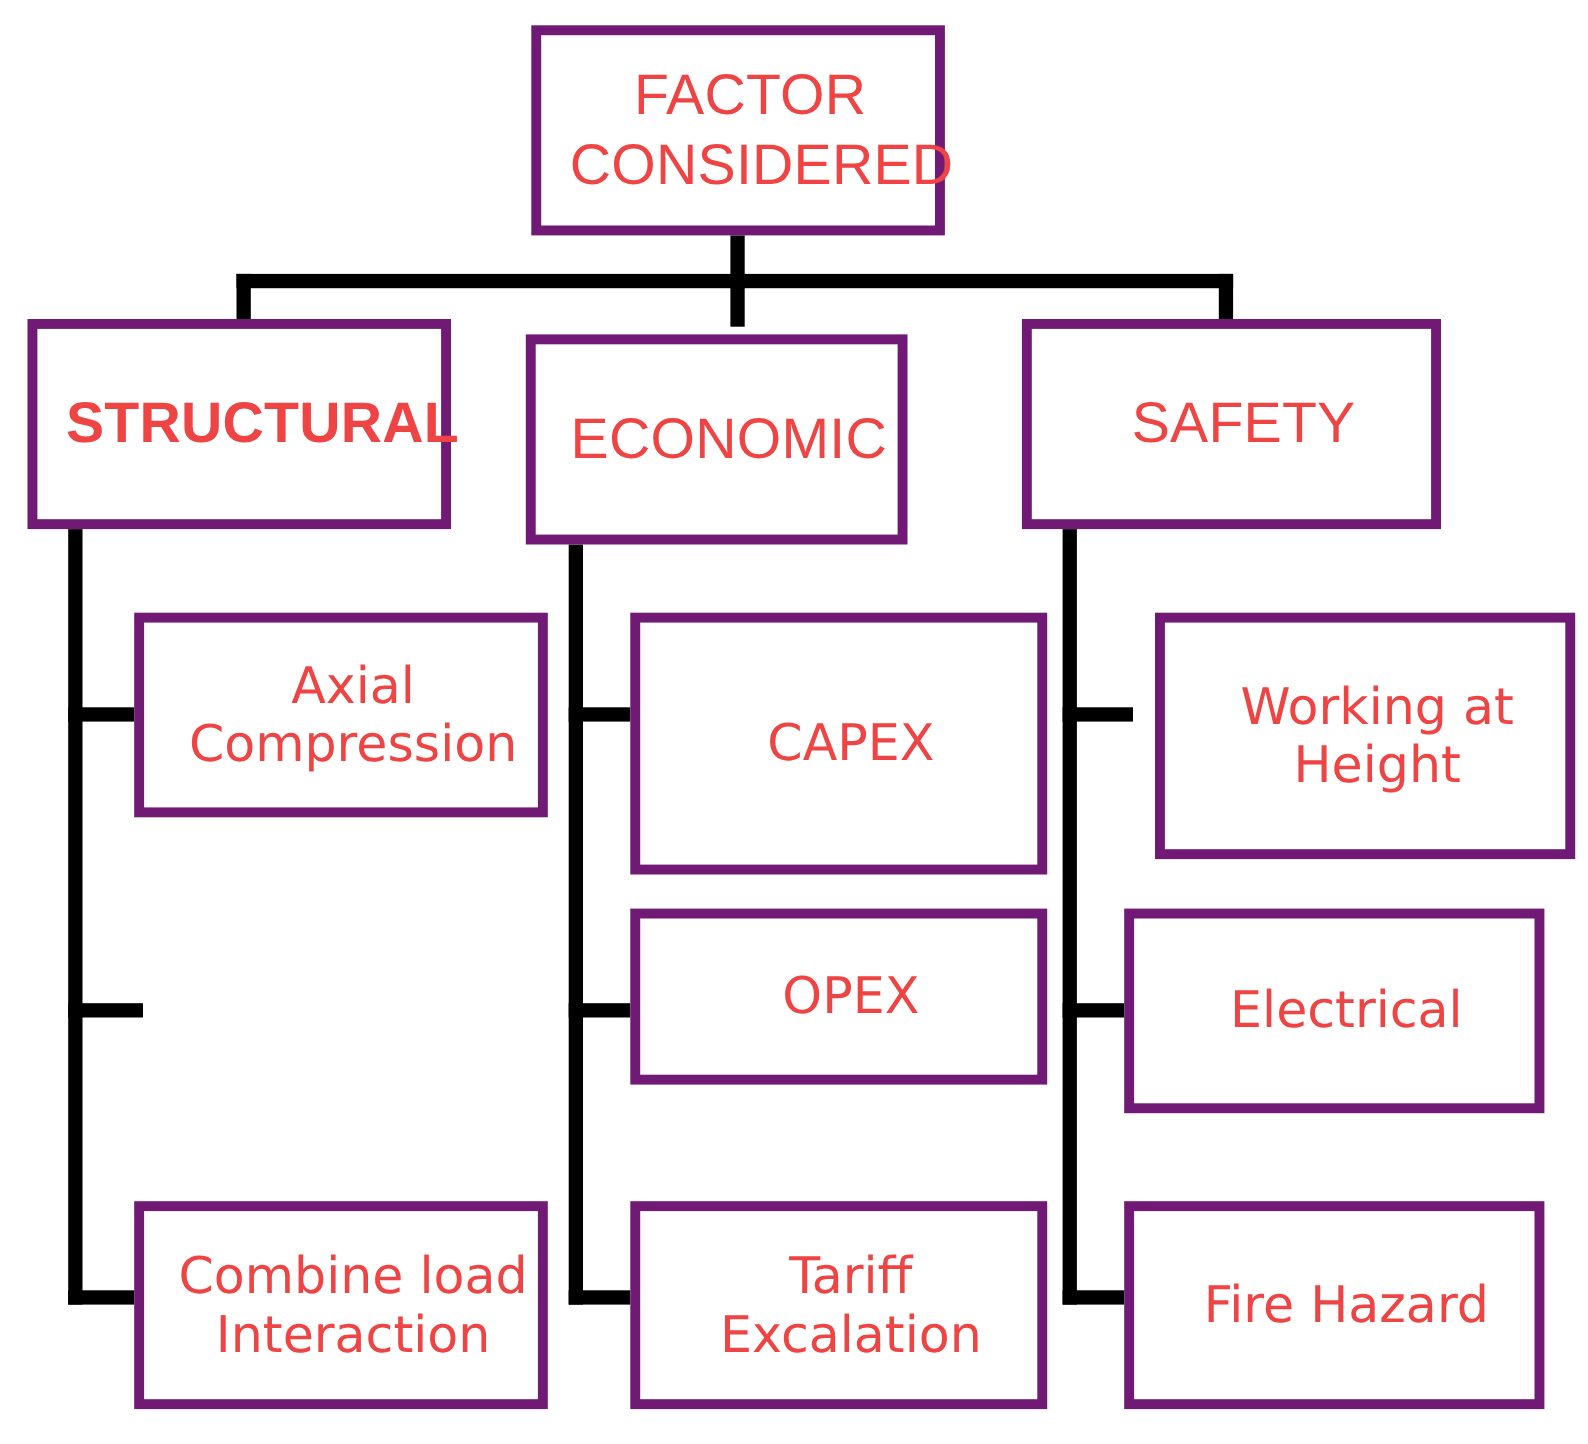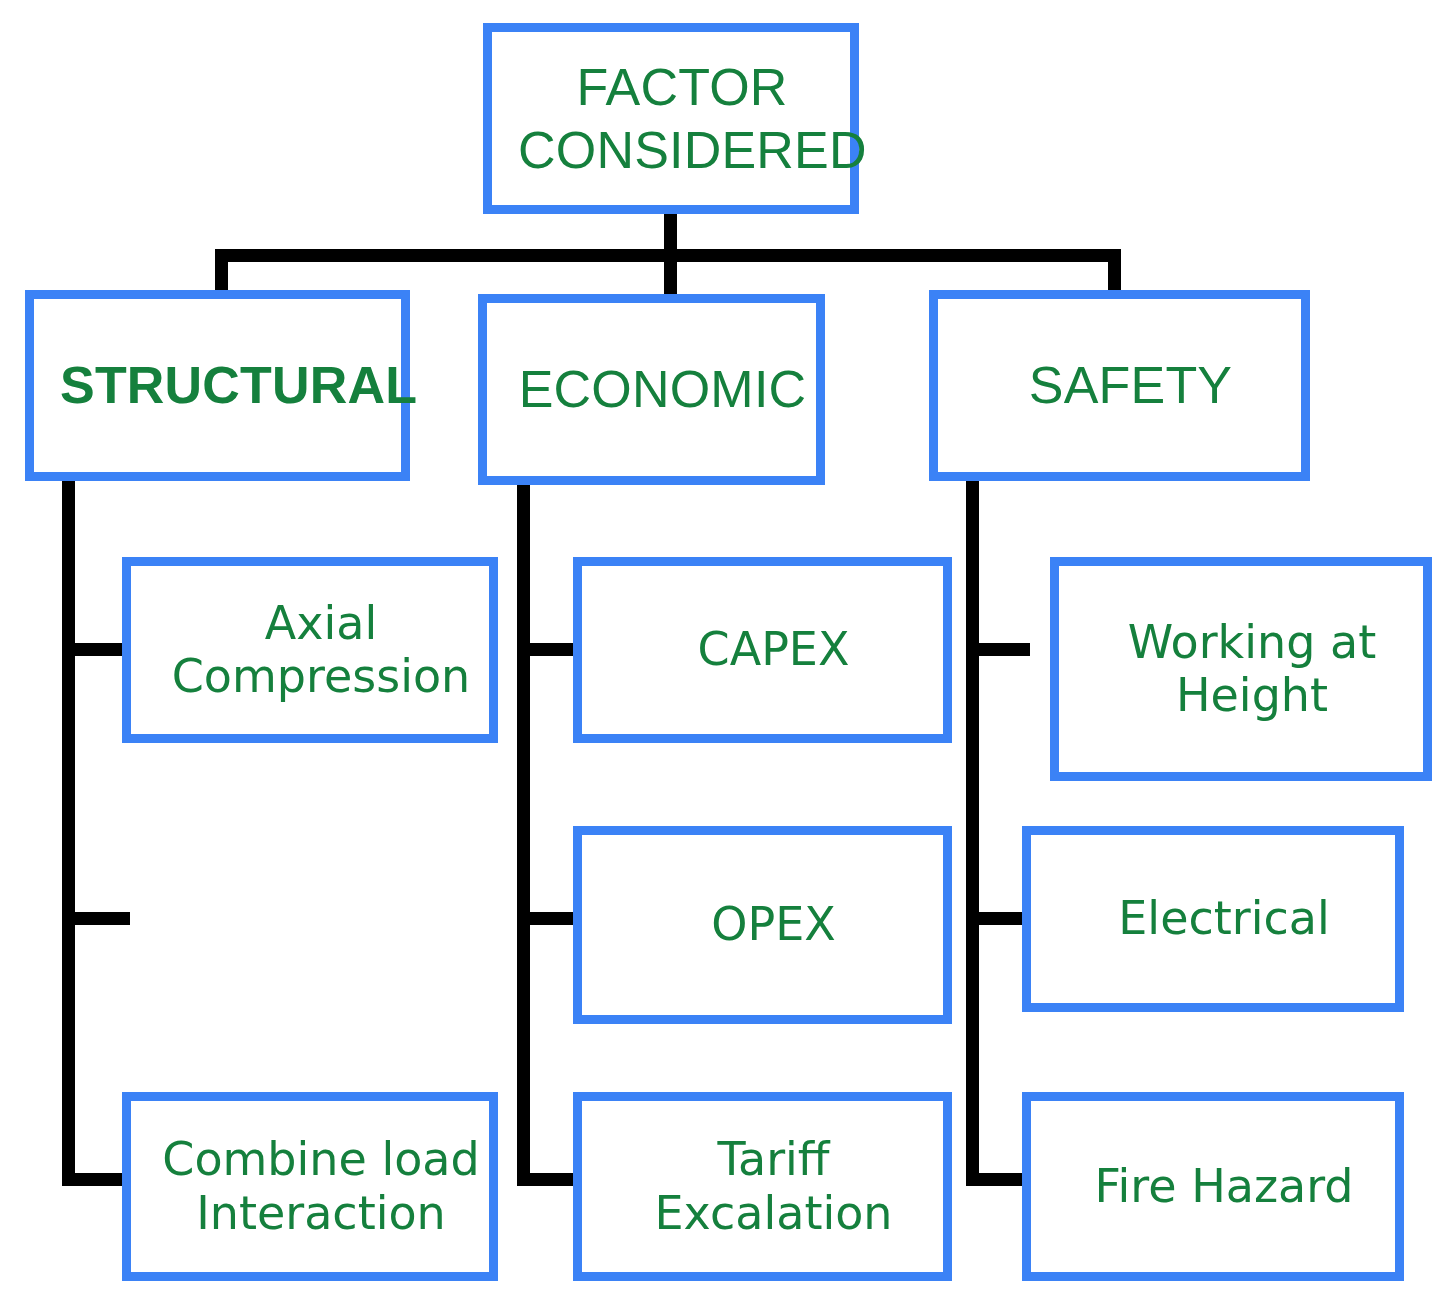--- a/index.html
+++ b/index.html
@@ -16,26 +16,26 @@
     width: 1444px;
     height: 1313px;
     background: #ffffff;
     overflow: hidden;
   }
   
   .node-box {
     position: absolute;
     box-sizing: border-box;
     background: #ffffff;
-    border: 9px solid #3b82f6;
+    border: 9px solid #701a75;
     display: flex;
     align-items: center;
     justify-content: center;
     text-align: center;
-    color: #15803d;
+    color: #ef4444;
     z-index: 3;
     padding-left: 22px;
   }
   .node-box .node-label {
     display: block;
     width: 100%;
     line-height: 1.13;
     white-space: pre-line;
     padding: 0 4px;
     box-sizing: border-box;
@@ -80,21 +80,21 @@
   <div class="conn conn-v" style="left:215px; top:249px; height:48px;"></div>
 
   <div class="conn conn-v" style="left:664px; top:249px; height:48px;"></div>
 
   <div class="conn conn-v" style="left:1108px; top:249px; height:48px;"></div>
 
   <div class="node-box lvl-branch" style="left:25px; top:290px; width:385px; height:191px;font-weight:bold;">
     <span class="node-label">STRUCTURAL</span>
   </div>
 
-  <div class="node-box lvl-branch" style="left:478px; top:294px; width:347px; height:191px;">
+  <div class="node-box lvl-branch" style="left:478px; top:304px; width:347px; height:191px;">
     <span class="node-label">ECONOMIC</span>
   </div>
 
   <div class="node-box lvl-branch" style="left:929px; top:290px; width:381px; height:191px;">
     <span class="node-label">SAFETY</span>
   </div>
 
   <div class="conn conn-v" style="left:62px; top:474px; height:712px;"></div>
   <div class="conn conn-h" style="left:62px; top:643px; width:68px;"></div>
   <div class="conn conn-h" style="left:62px; top:912px; width:68px;"></div>
@@ -108,31 +108,31 @@
   <div class="conn conn-v" style="left:966px; top:474px; height:712px;"></div>
   <div class="conn conn-h" style="left:966px; top:643px; width:64px;"></div>
   <div class="conn conn-h" style="left:966px; top:912px; width:64px;"></div>
   <div class="conn conn-h" style="left:966px; top:1173px; width:64px;"></div>
 
   <div class="node-box lvl-leaf" style="left:122px; top:557px; width:376px; height:186px;text-align:center;">
     <span class="node-label">Axial
 Compression</span>
   </div>
 
-  <div class="node-box lvl-leaf" style="left:573px; top:557px; width:379px; height:186px;">
+  <div class="node-box lvl-leaf" style="left:573px; top:557px; width:379px; height:238px;">
     <span class="node-label">CAPEX</span>
   </div>
 
   <div class="node-box lvl-leaf" style="left:1050px; top:557px; width:382px; height:224px;">
     <span class="node-label">Working at
 Height</span>
   </div>
 
 
-  <div class="node-box lvl-leaf" style="left:573px; top:826px; width:379px; height:198px;">
+  <div class="node-box lvl-leaf" style="left:573px; top:826px; width:379px; height:160px;">
     <span class="node-label">OPEX</span>
   </div>
 
   <div class="node-box lvl-leaf" style="left:1022px; top:826px; width:382px; height:186px;">
     <span class="node-label">Electrical</span>
   </div>
 
   <div class="node-box lvl-leaf" style="left:122px; top:1092px; width:376px; height:189px;">
     <span class="node-label">Combine load
 Interaction</span>

